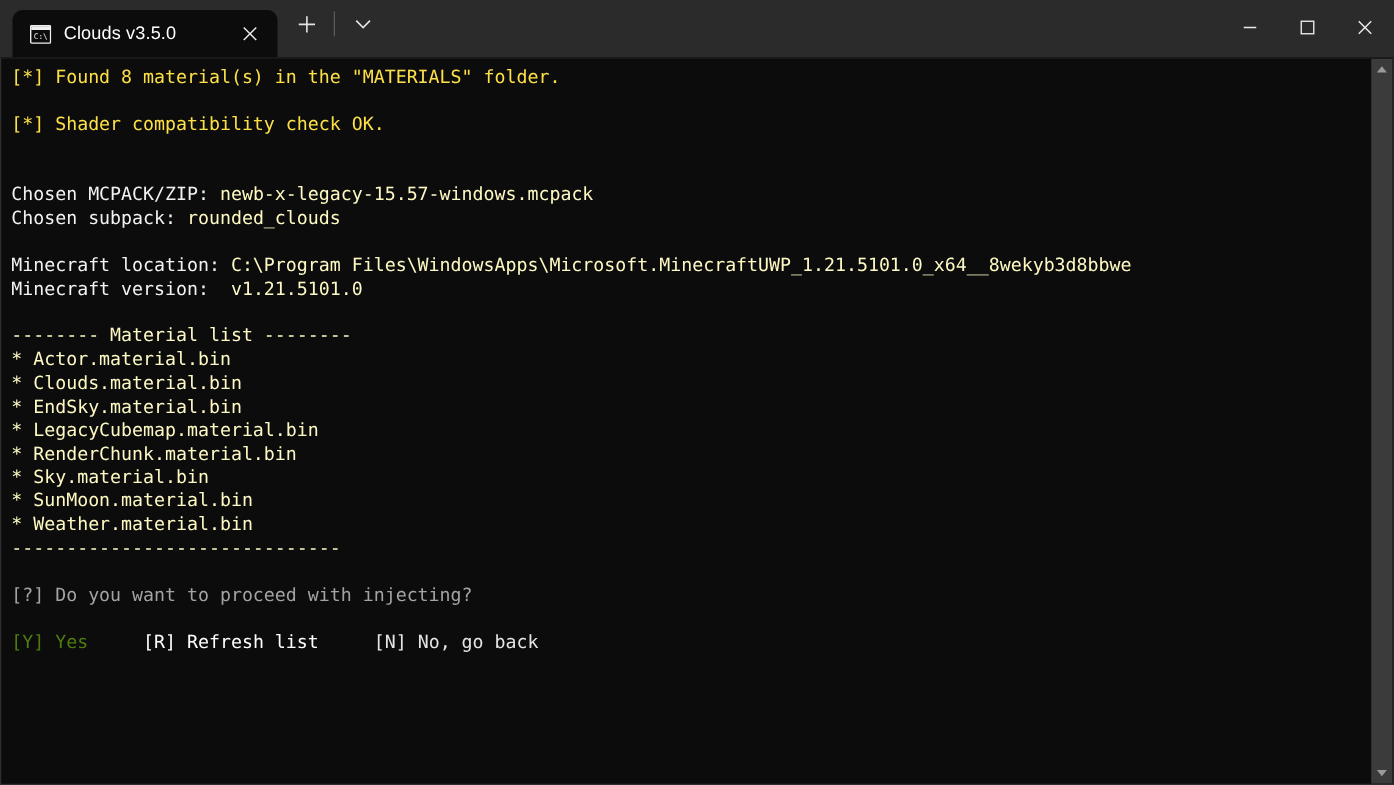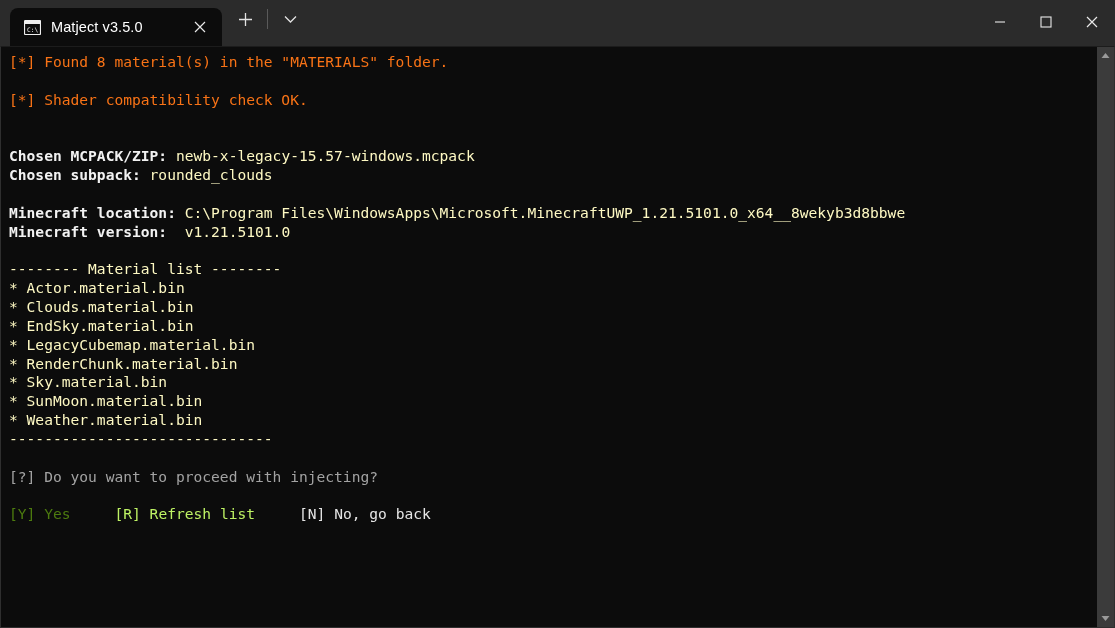--- a/index.html
+++ b/index.html
@@ -130,28 +130,28 @@
     padding: 6px 0 0 8px;
     box-sizing: border-box;
     font-family: "DejaVu Sans Mono", monospace;
     font-size: 14.6px;
     line-height: 18.85px;
     color: #cccccc;
     white-space: pre;
     overflow: hidden;
   }
   .line { height: 18.85px; white-space: pre; }
-  .b { font-weight: bold; }
-  .green { color: #f97316; }
+  .b { font-weight: normal; }
+  .green { color: #fde047; }
   .green-dim { color: #e5e5e5; }
   .white { color: #f2f2f2; }
   .dim { color: #fef9c3; }
   .yellow { color: #a3a3a3; }
   .red { color: #4d7c0f; }
-  .blue { color: #bef264; }
+  .blue { color: #ffffff; }
 
   
   .scrollbar {
     position: absolute;
     top: 0;
     right: 0;
     bottom: 0;
     width: 17px;
     background: #3b3b3b;
     display: flex;
@@ -178,21 +178,21 @@
 
     <div class="tabstrip">
       <div class="tab">
         <span class="tab-icon">
           <svg width="17" height="15" viewBox="0 0 17 15">
             <rect x="0.5" y="0.5" width="16" height="14" rx="1" fill="#0c0c0c" stroke="#f0f0f0" stroke-width="1.2"></rect>
             <rect x="1" y="1" width="15" height="3" fill="#f0f0f0"></rect>
             <text x="3" y="11.5" font-family="DejaVu Sans Mono, monospace" font-size="6.2" fill="#f0f0f0">C:\</text>
           </svg>
         </span>
-        <span class="tab-title">Matject v3.5.0</span>
+        <span class="tab-title">Clouds v3.5.0</span>
         <span class="tab-close">
           <svg width="12" height="12" viewBox="0 0 12 12">
             <path d="M1 1 L11 11 M11 1 L1 11" stroke="#e8e8e8" stroke-width="1.2" fill="none"></path>
           </svg>
         </span>
       </div>
 
       <div class="tabbar-actions">
         <span class="tb-btn">
           <svg width="15" height="15" viewBox="0 0 15 15">

